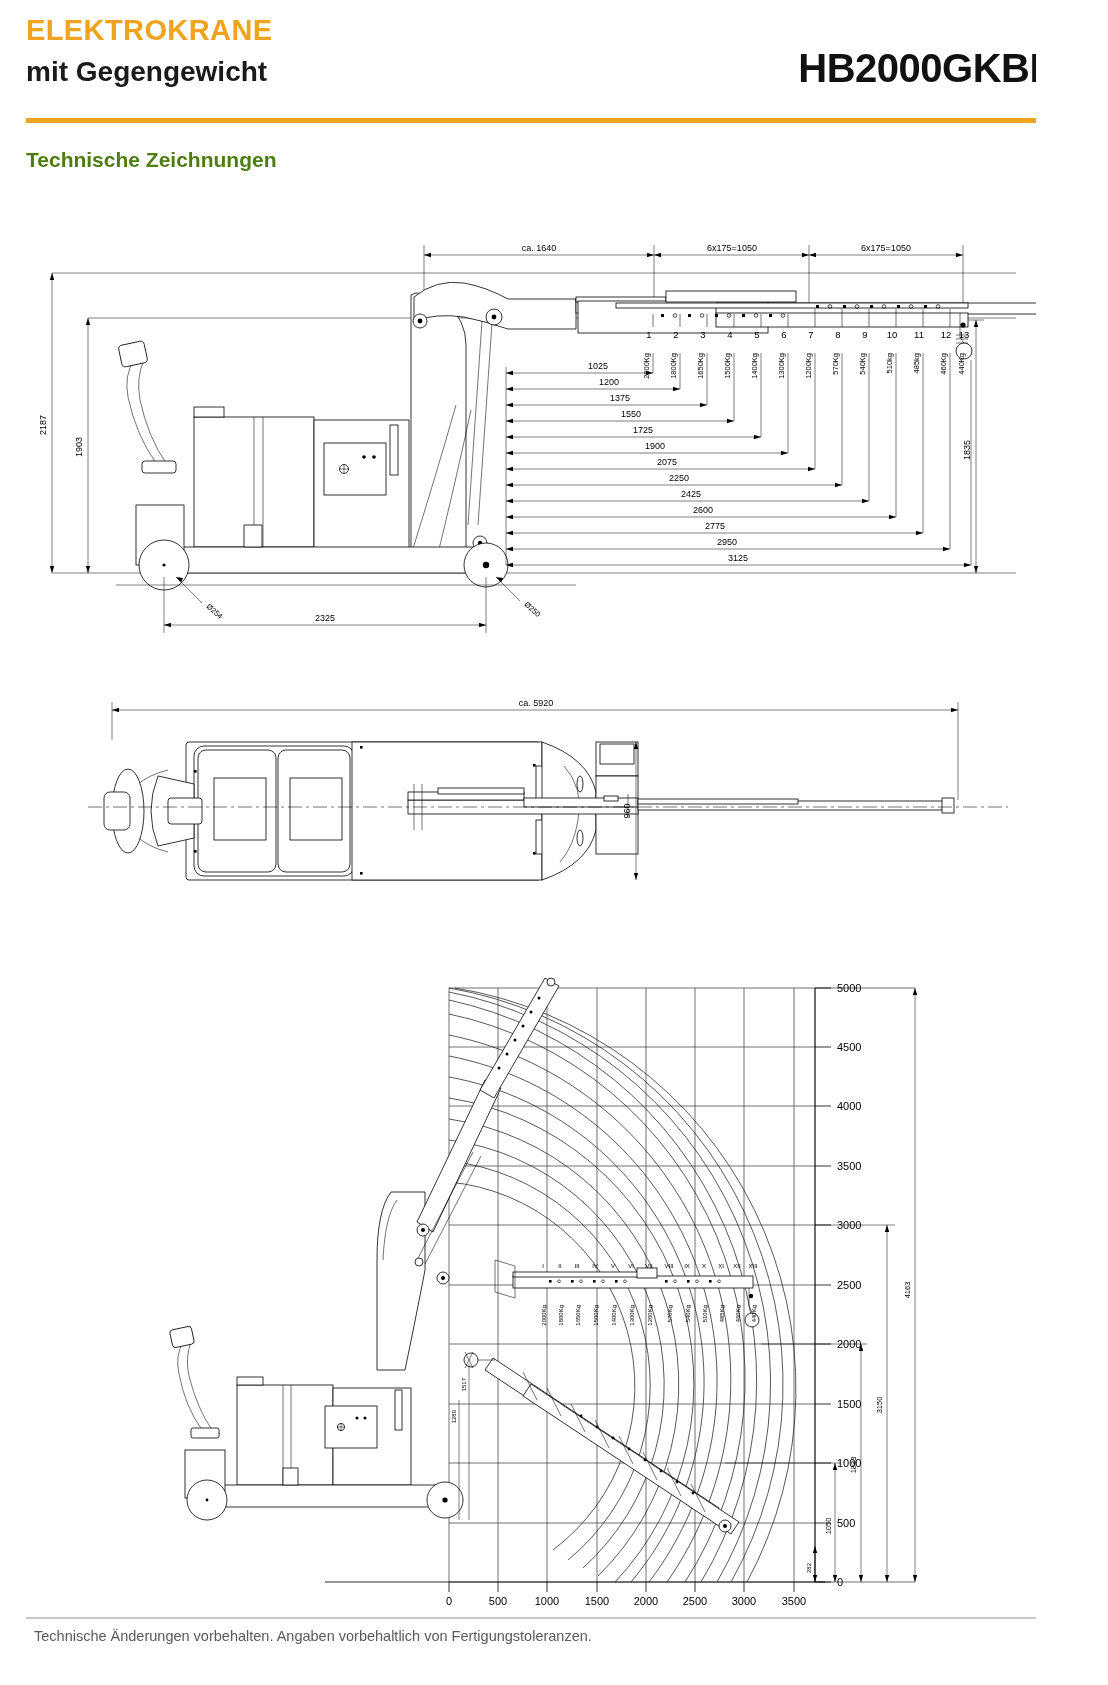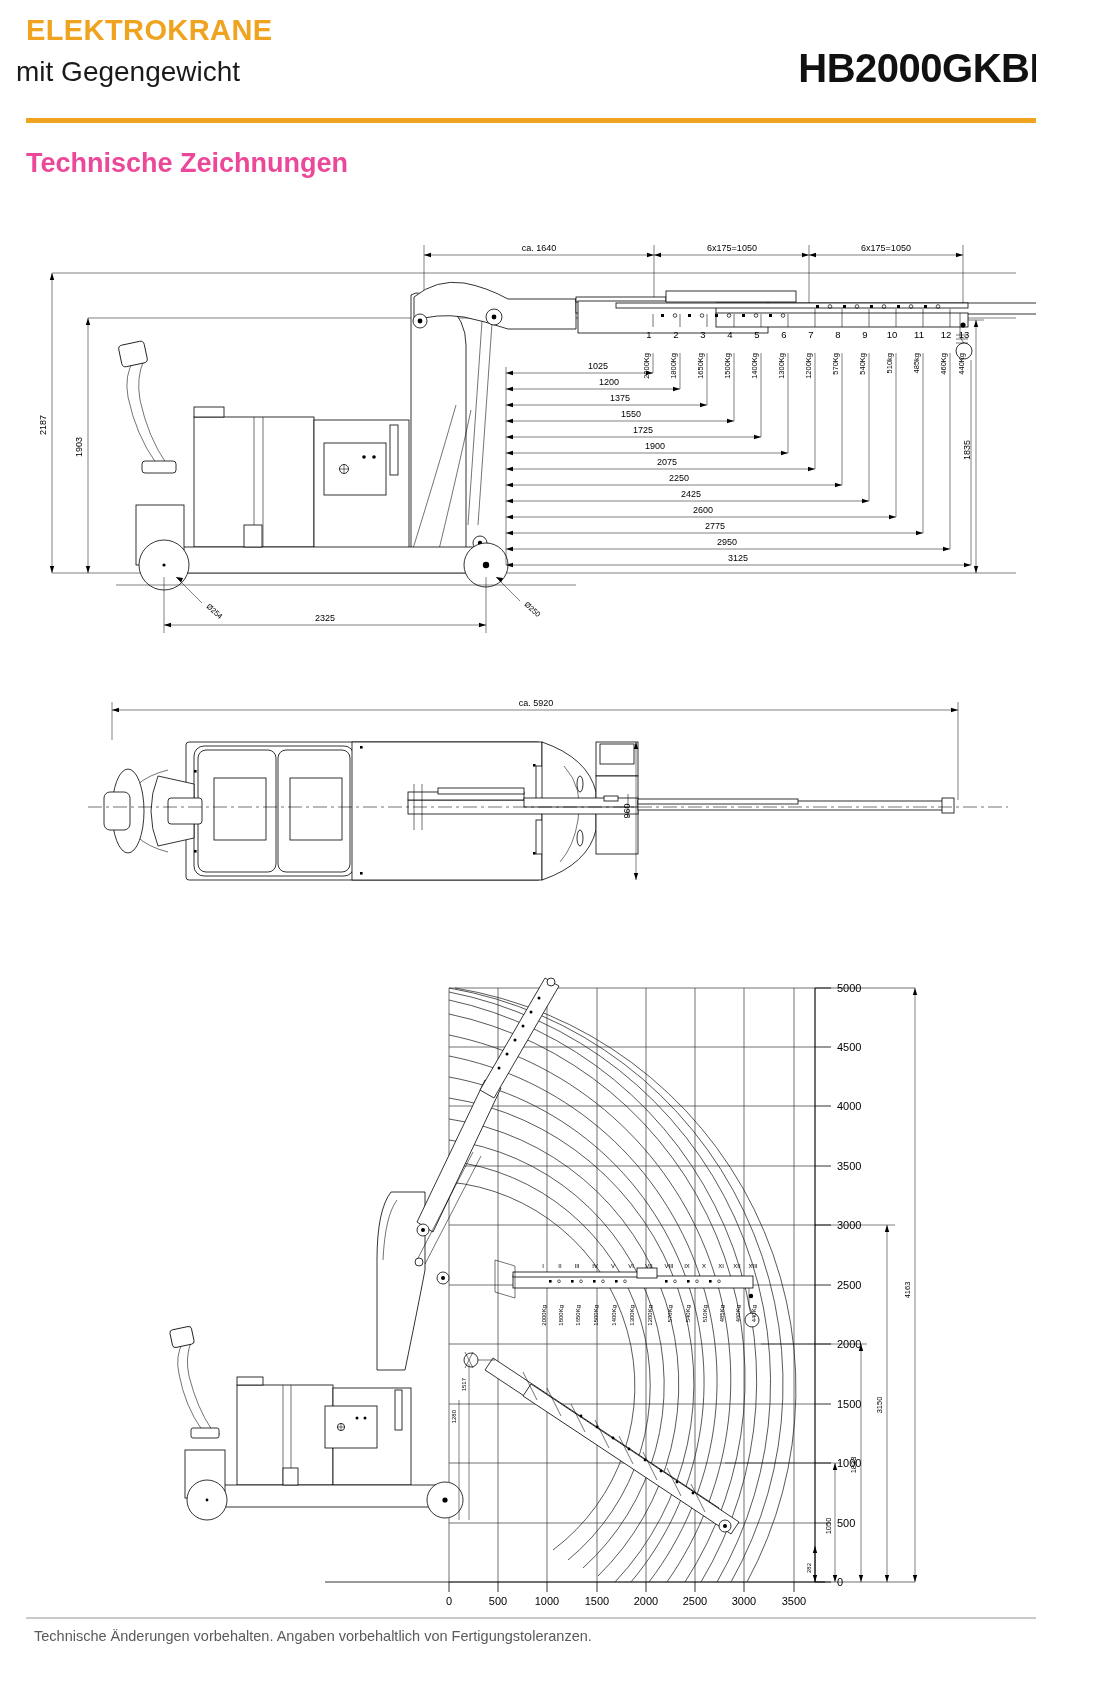--- a/index.html
+++ b/index.html
@@ -17,35 +17,35 @@
   }
 
   
   #header { position: absolute; left: 0; top: 0; width: 1108px; height: 130px; }
   #brand-title {
     position: absolute; left: 26px; top: 14px;
     font-size: 29px; font-weight: bold; letter-spacing: .4px;
     color: #F0A31E;
   }
   #brand-subtitle {
-    position: absolute; left: 16px; top: 56px;
-    font-size: 28px; font-weight: normal; color: #1a1a1a;
+    position: absolute; left: 26px; top: 56px;
+    font-size: 28px; font-weight: bold; color: #1a1a1a;
   }
   #model-code {
     position: absolute; right: 24px; top: 46px;
     font-size: 40px; font-weight: bold; color: #111111;
     letter-spacing: -0.5px;
   }
   #header-rule {
     position: absolute; left: 26px; top: 118px;
     width: 1058px; height: 5px; background: #F0A31E;
   }
   #section-title {
     position: absolute; left: 26px; top: 148px;
-    font-size: 27px; font-weight: bold; color: #ec4899;
+    font-size: 21px; font-weight: bold; color: #4d7c0f;
   }
 
   
   #footer-rule {
     position: absolute; left: 26px; top: 1617px;
     width: 1058px; height: 2px; background: #c9c9c9;
   }
   #footer-note {
     position: absolute; left: 26px; top: 1628px;
     font-size: 14.5px; color: #5a5a5a; margin-left: 8px;

